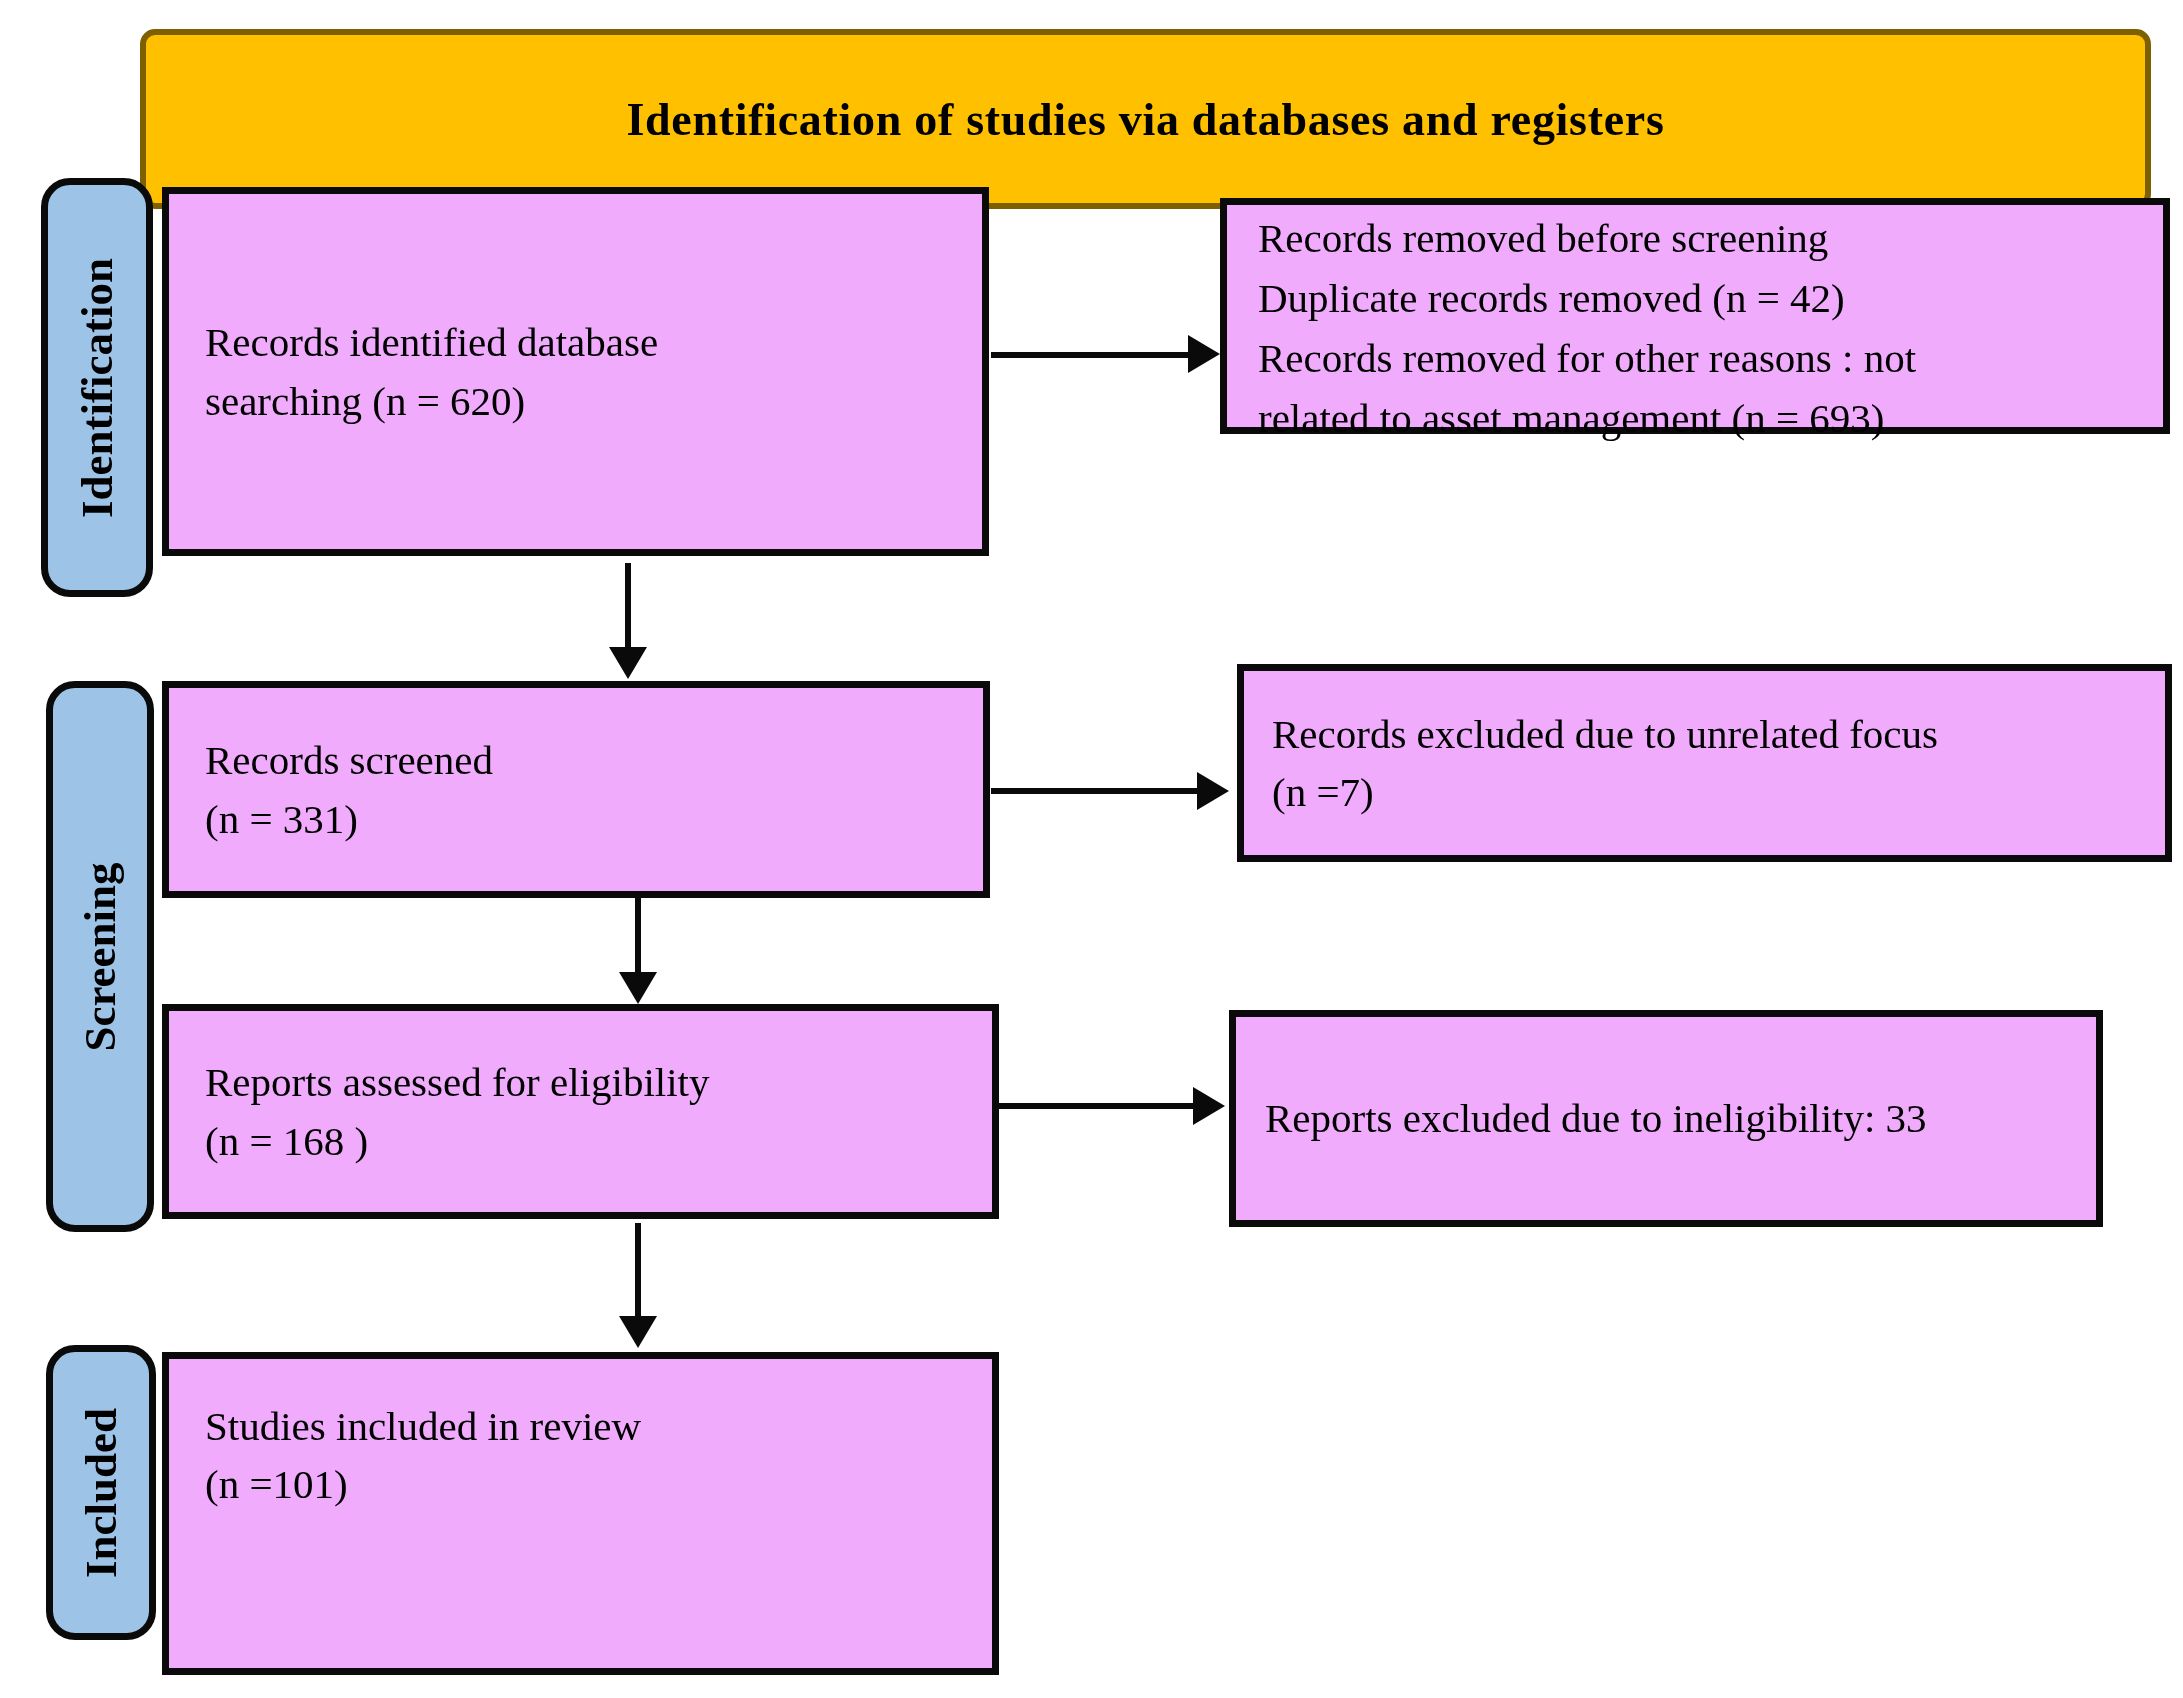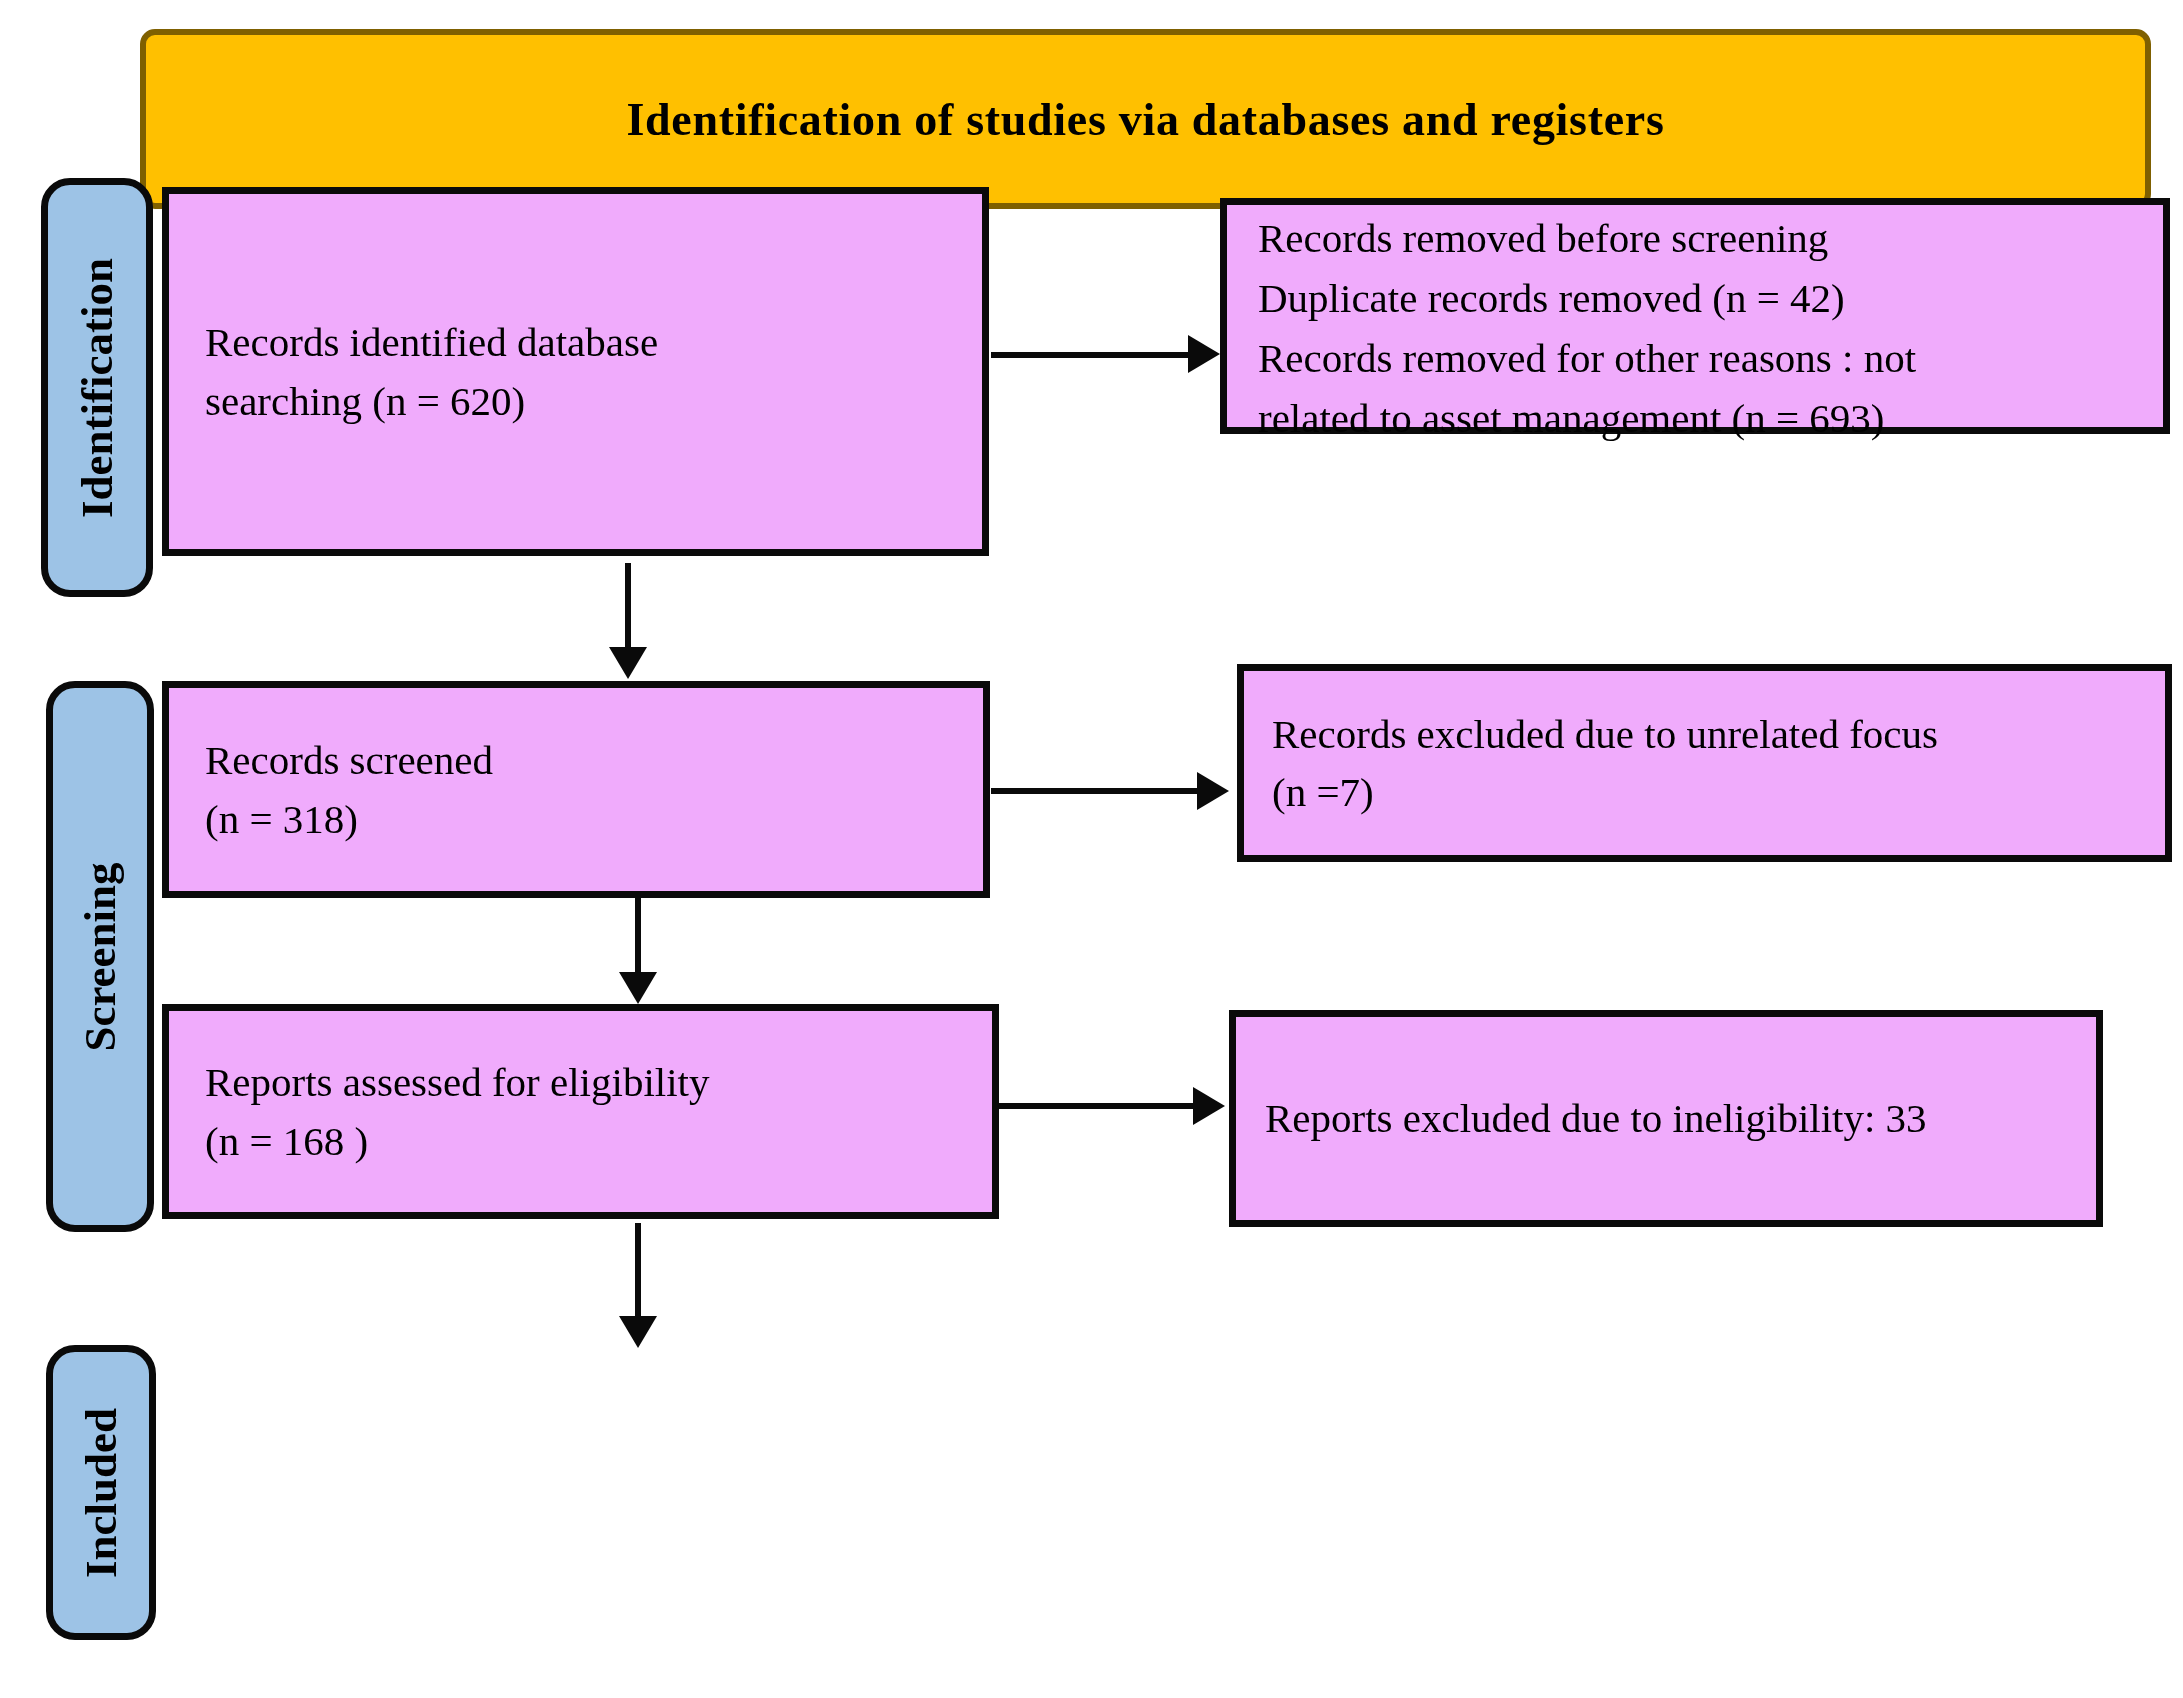--- a/index.html
+++ b/index.html
@@ -95,37 +95,41 @@
 
   <div class="fbox" id="box-removed">
     <span class="txt">Records removed before screening
 Duplicate records removed  (n = 42)
 Records removed for other reasons : not
 related to asset management (n = 693)</span>
   </div>
 
   <div class="fbox" id="box-screened">
     <span class="txt">Records screened
-(n = 318)</span>
+(n = 331)</span>
   </div>
 
   <div class="fbox" id="box-excluded-unrelated">
     <span class="txt">Records excluded due to unrelated focus
 (n =7)</span>
   </div>
 
   <div class="fbox" id="box-assessed">
     <span class="txt">Reports assessed for eligibility
 (n = 168 )</span>
   </div>
 
   <div class="fbox" id="box-excluded-ineligible">
     <span class="txt">Reports excluded due to ineligibility: 33</span>
   </div>
 
+  <div class="fbox" id="box-included">
+    <span class="txt">Studies included in review
+(n =101)</span>
+  </div>
 
   <div class="aline-h" style="left:991px;top:352px;width:201px;"></div>
   <div class="ahead-right" style="left:1188px;top:335px;"></div>
 
   <div class="aline-v" style="left:625px;top:563px;height:89px;"></div>
   <div class="ahead-down" style="left:609px;top:647px;"></div>
 
   <div class="aline-h" style="left:991px;top:788px;width:210px;"></div>
   <div class="ahead-right" style="left:1197px;top:772px;"></div>
 

